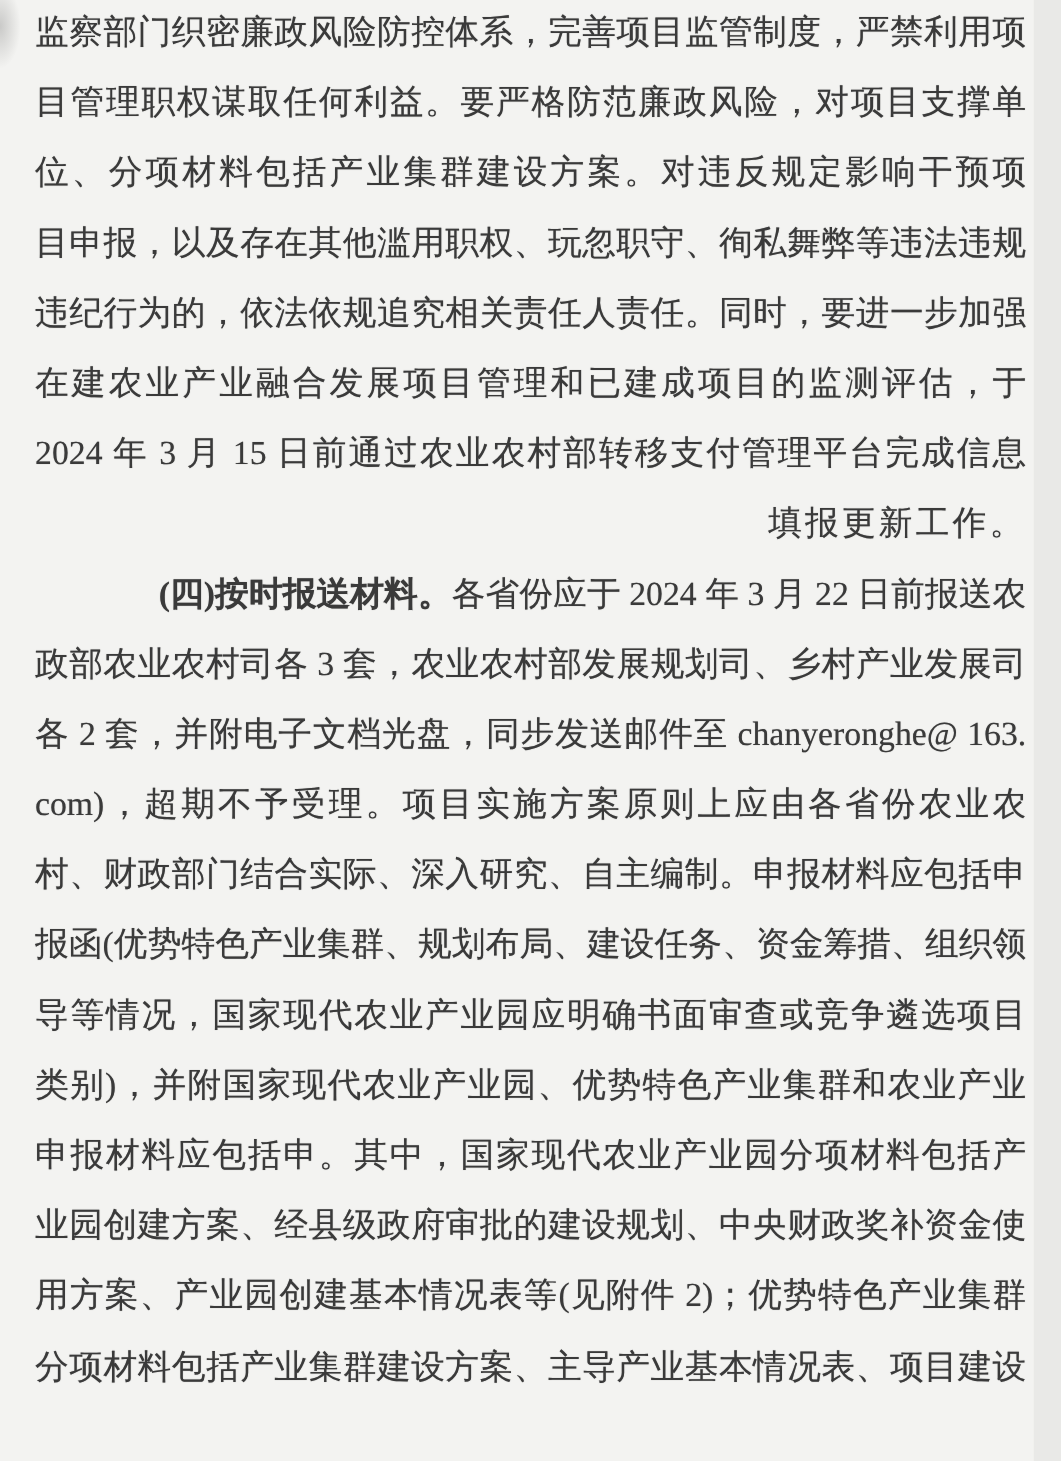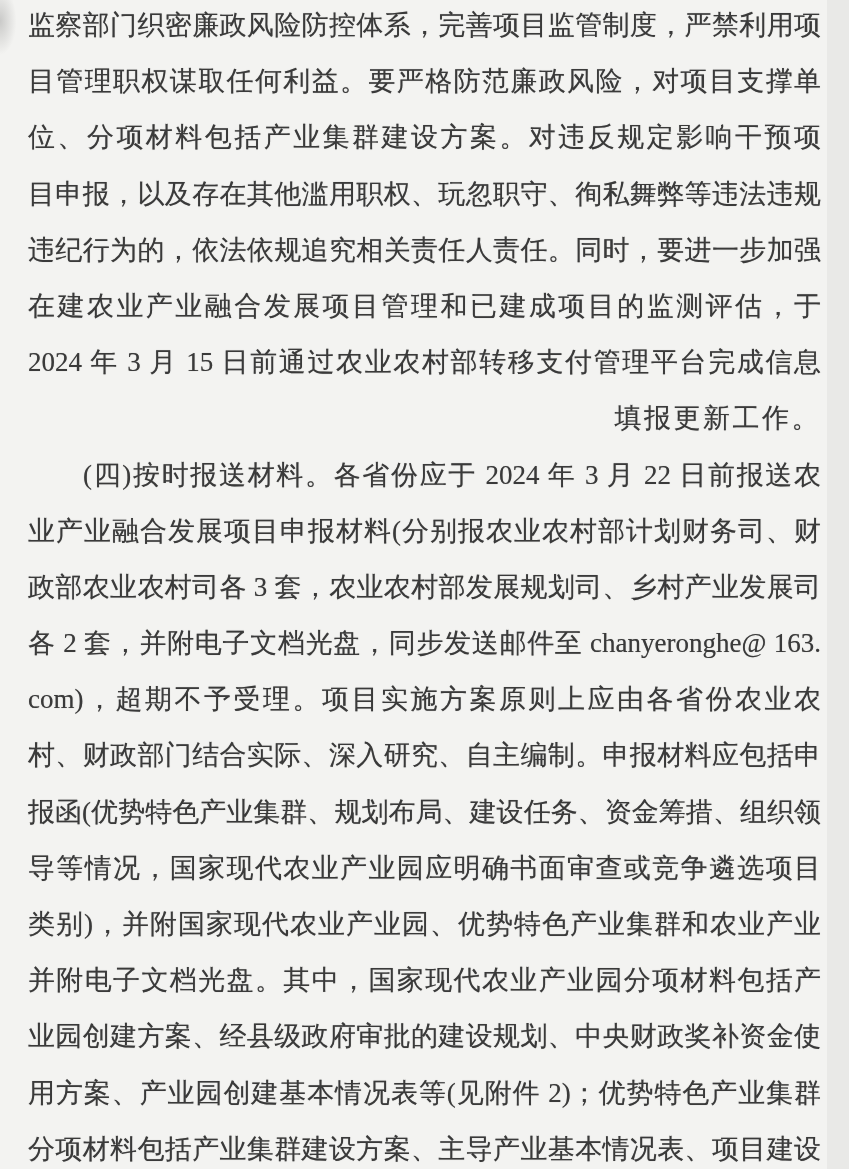--- a/index.html
+++ b/index.html
@@ -46,44 +46,44 @@
   }
   .left {
     text-align: right;
     letter-spacing: 2.5px;
   }
   .indent {
     padding-left: 55px;
     width: 738px;
   }
   .bold-seg {
-    font-weight: normal;
+    font-weight: bold;
+    margin-left: 44px;
   }
 </style>
 </head>
 <body>
 
 <div class="page">
   <div class="corner-shade"></div>
   <div class="doc">
       <div class="line just">监察部门织密廉政风险防控体系，完善项目监管制度，严禁利用项</div>
       <div class="line just">目管理职权谋取任何利益。要严格防范廉政风险，对项目支撑单</div>
       <div class="line just">位、分项材料包括产业集群建设方案。对违反规定影响干预项</div>
       <div class="line just">目申报，以及存在其他滥用职权、玩忽职守、徇私舞弊等违法违规</div>
       <div class="line just">违纪行为的，依法依规追究相关责任人责任。同时，要进一步加强</div>
       <div class="line just">在建农业产业融合发展项目管理和已建成项目的监测评估，于</div>
       <div class="line just">2024 年 3 月 15 日前通过农业农村部转移支付管理平台完成信息</div>
       <div class="line left">填报更新工作。</div>
       <div class="line just indent"><span class="bold-seg">(四)按时报送材料。</span><span class="">各省份应于 2024 年 3 月 22 日前报送农</span></div>
-      <div class="line just">业产业融合发展项目申报材料(分别报农业农村部计划财务司、财</div>
       <div class="line just">政部农业农村司各 3 套，农业农村部发展规划司、乡村产业发展司</div>
       <div class="line just">各 2 套，并附电子文档光盘，同步发送邮件至 chanyeronghe@ 163.</div>
       <div class="line just">com)，超期不予受理。项目实施方案原则上应由各省份农业农</div>
       <div class="line just">村、财政部门结合实际、深入研究、自主编制。申报材料应包括申</div>
       <div class="line just">报函(优势特色产业集群、规划布局、建设任务、资金筹措、组织领</div>
       <div class="line just">导等情况，国家现代农业产业园应明确书面审查或竞争遴选项目</div>
       <div class="line just">类别)，并附国家现代农业产业园、优势特色产业集群和农业产业</div>
-      <div class="line just">并附电子文档光盘。其中，国家现代农业产业园分项材料包括产</div>
+      <div class="line just">申报材料应包括申。其中，国家现代农业产业园分项材料包括产</div>
       <div class="line just">业园创建方案、经县级政府审批的建设规划、中央财政奖补资金使</div>
       <div class="line just">用方案、产业园创建基本情况表等(见附件 2)；优势特色产业集群</div>
       <div class="line just">分项材料包括产业集群建设方案、主导产业基本情况表、项目建设</div>
     </div>
 </div>
 
 </body></html>

